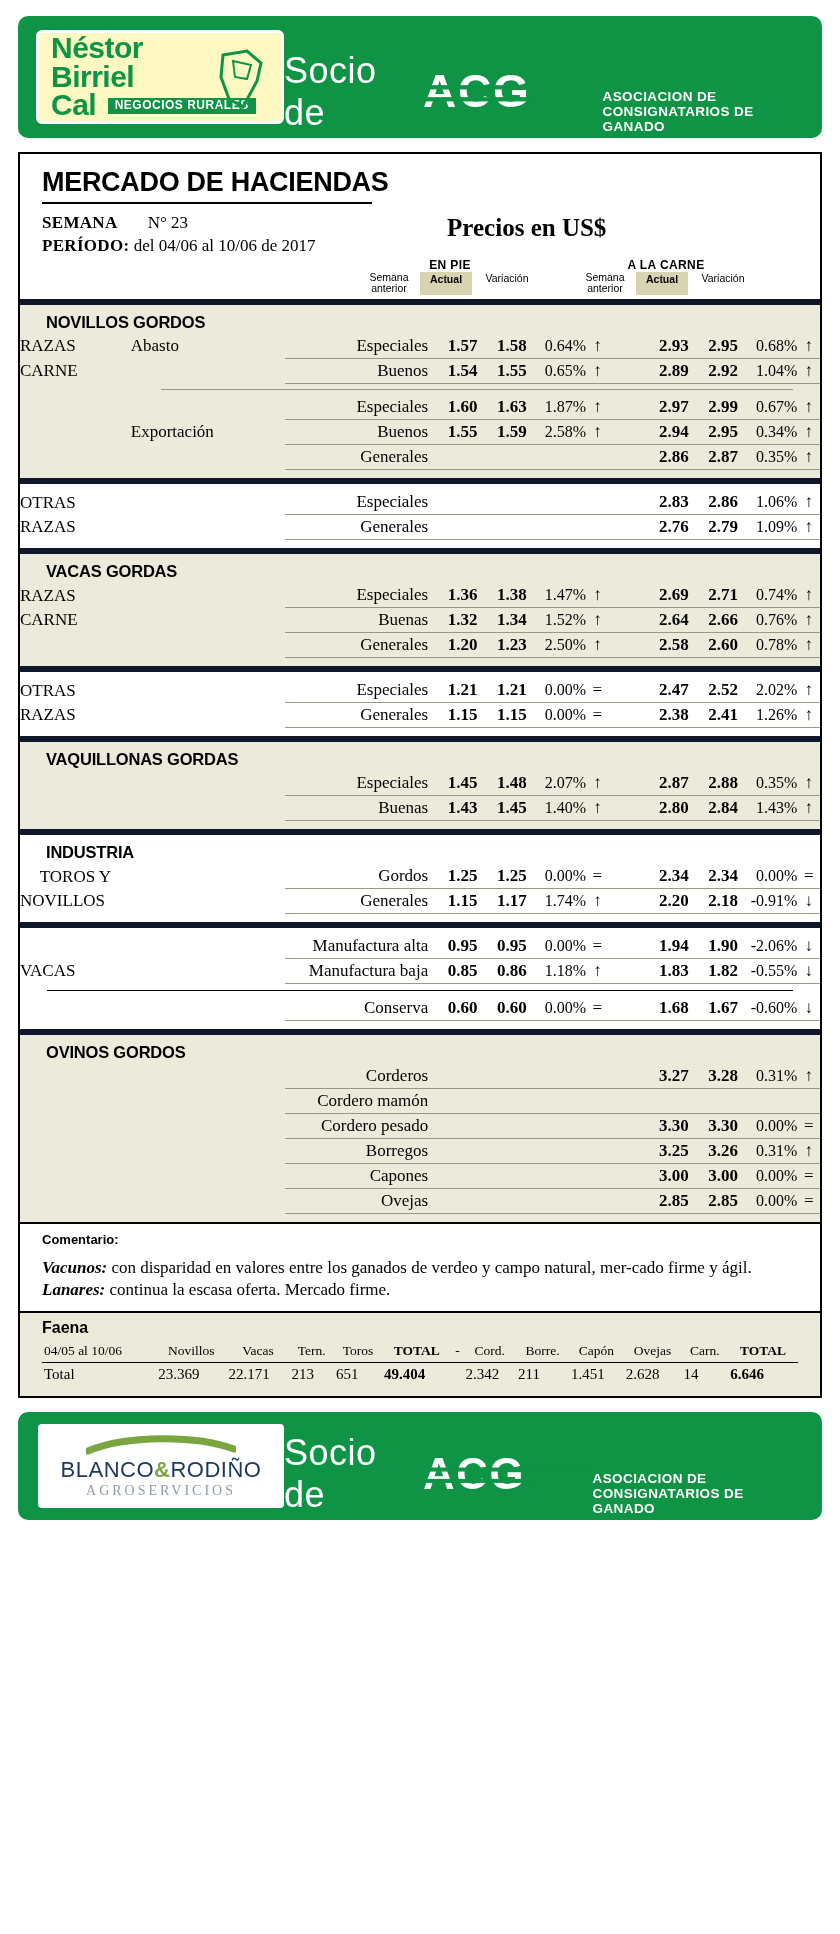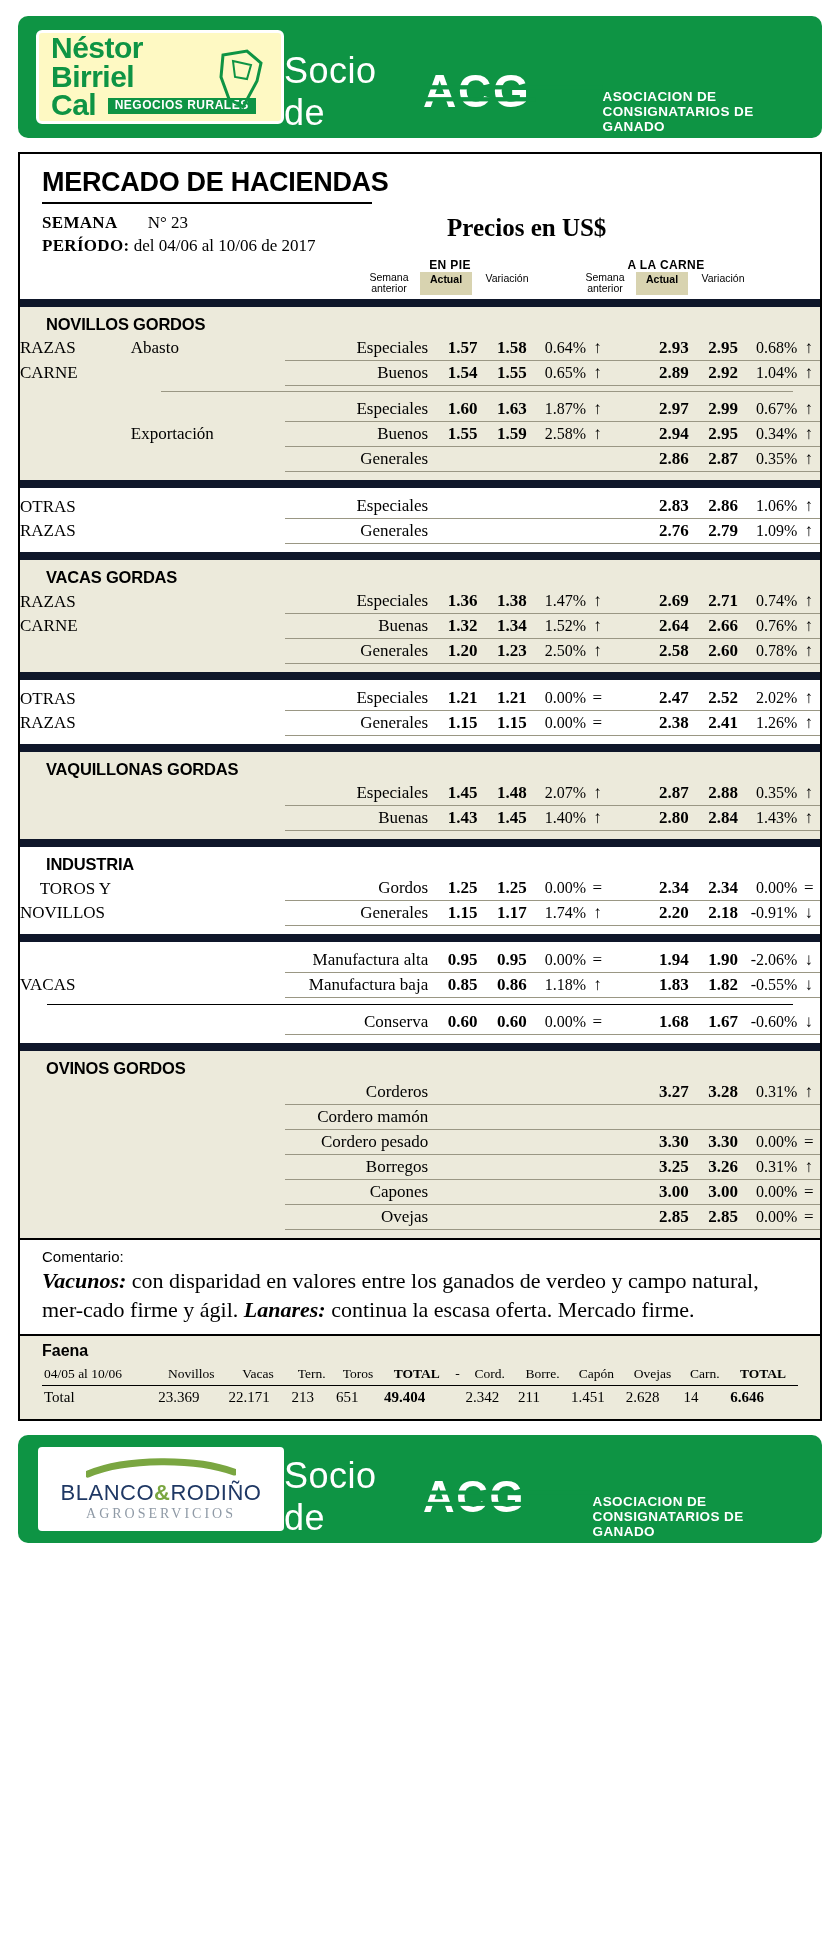--- a/index.html
+++ b/index.html
@@ -160,21 +160,21 @@
     width: 52px; text-align: center;
     background: #d8d3b0;
     font-weight: bold;
     padding: 1px 0;
   }
   .ch2-var { width: 66px; text-align: center; }
 
   
   .block {
     background: #eceadb;
-    border-top: 8px solid #0f172a;
+    border-top: 6px solid #0f172a;
     padding: 6px 0 8px 0;
   }
   .block.plain { background: #ffffff; }
   .block-title {
     font-family: "Liberation Sans", sans-serif;
     font-weight: bold;
     font-size: 16.5px;
     padding: 2px 0 2px 26px;
     letter-spacing: -0.2px;
   }
@@ -220,25 +220,25 @@
   tr.spacer td { height: 12px; border: none; }
 
   
   .comentario {
     border-top: 2px solid #000;
     background: #ffffff;
     padding: 8px 22px 10px 22px;
   }
   .com-h {
     font-family: "Liberation Sans", sans-serif;
-    font-weight: normal;
-    font-size: 15px;
-    margin-bottom: 2px;
-  }
-  .com-b { font-size: 22px; line-height: 1.3; }
+    font-weight: bold;
+    font-size: 13px;
+    margin-bottom: 10px;
+  }
+  .com-b { font-size: 17px; line-height: 1.3; }
   .com-b i { font-weight: bold; }
 
   
   .faena {
     border-top: 2px solid #000;
     background: #eceadb;
     padding: 6px 22px 10px 22px;
   }
   .faena-h {
     font-family: "Liberation Sans", sans-serif;

